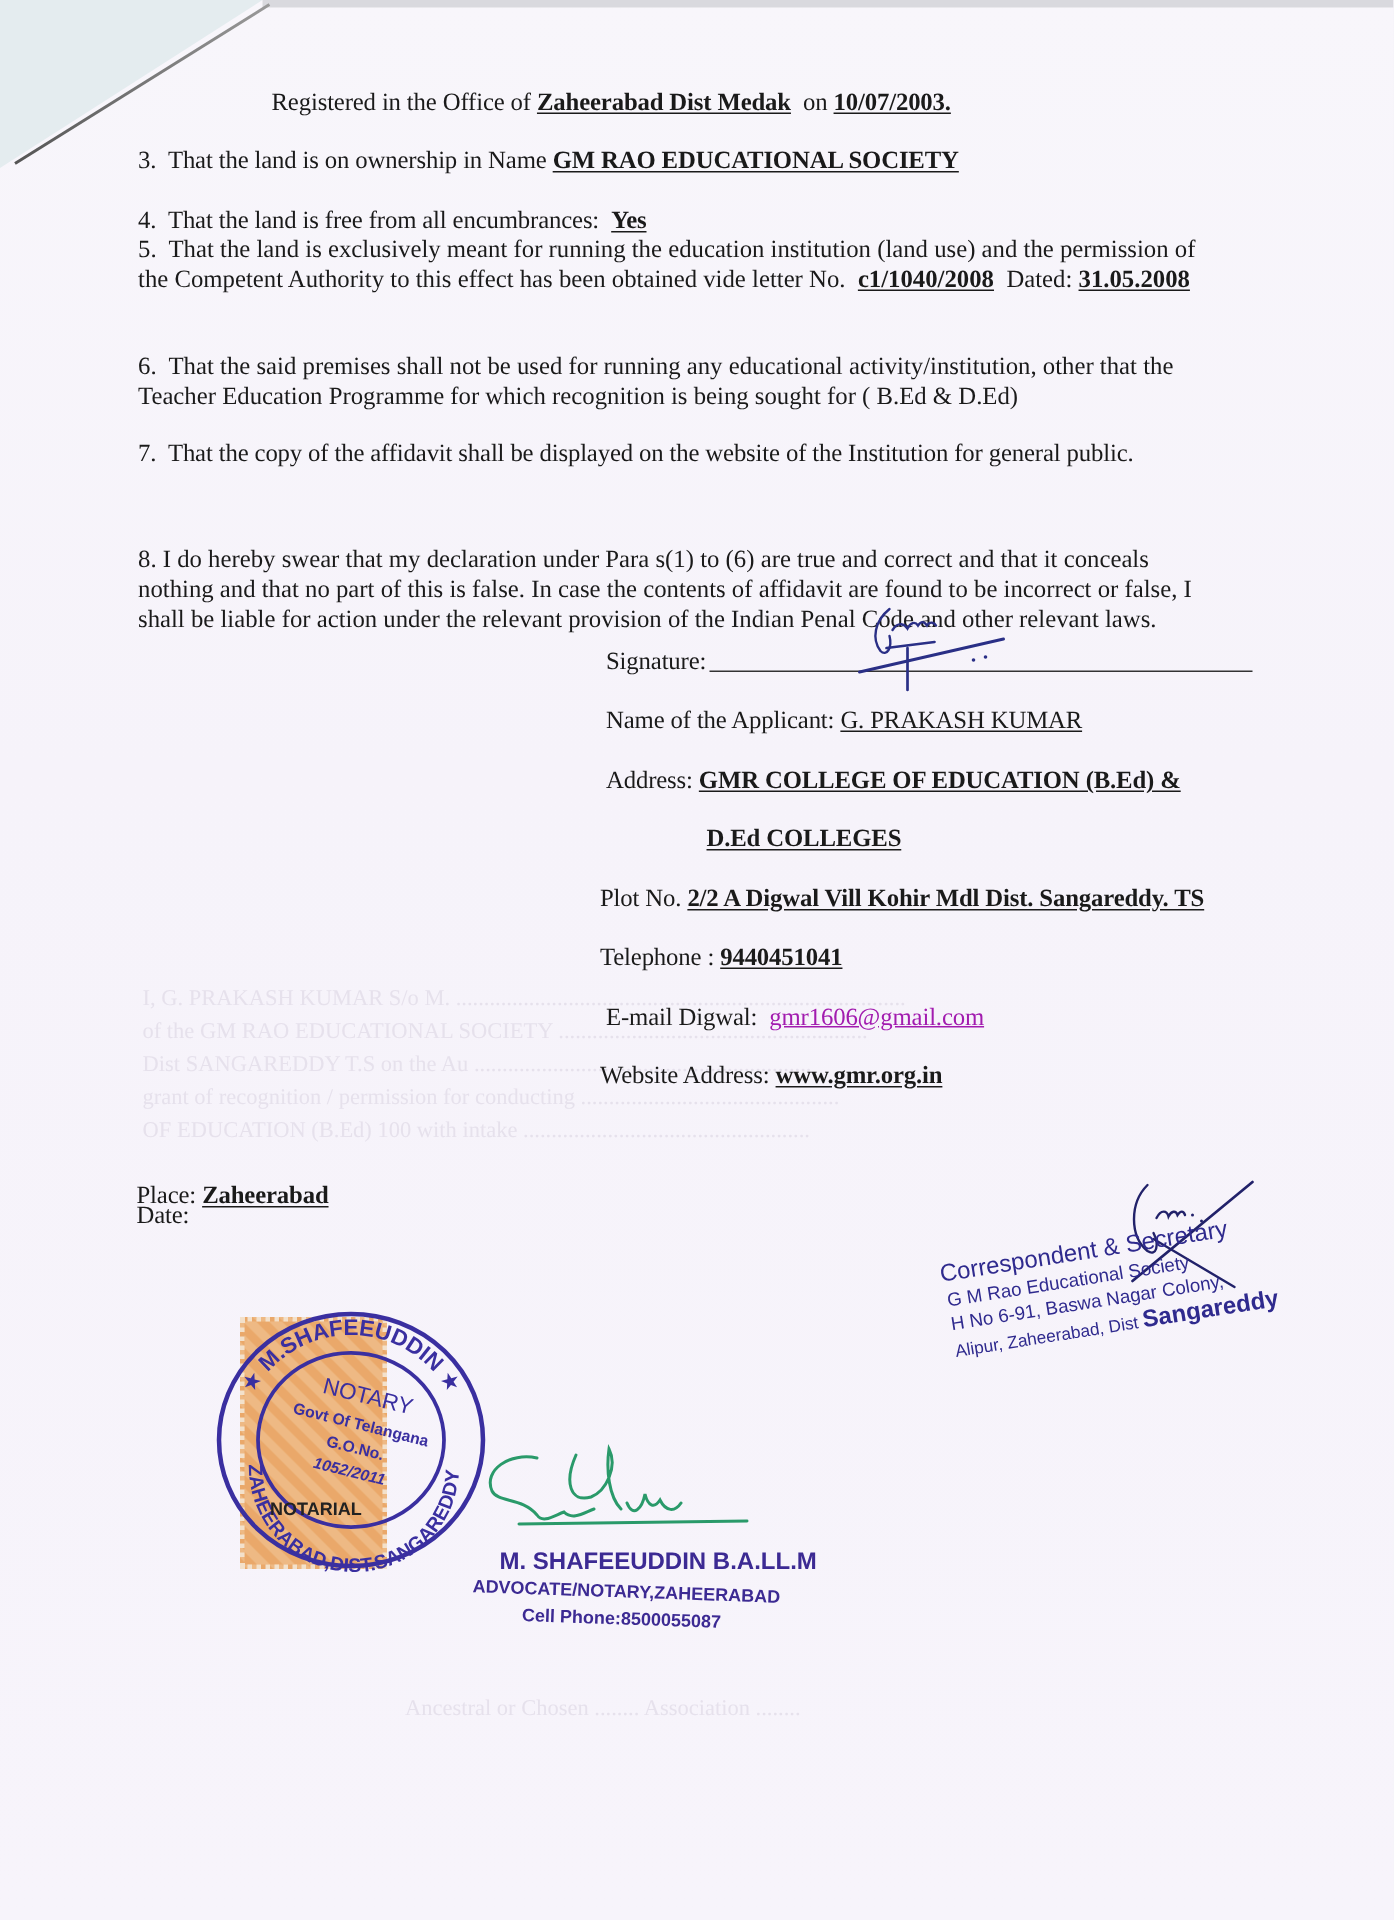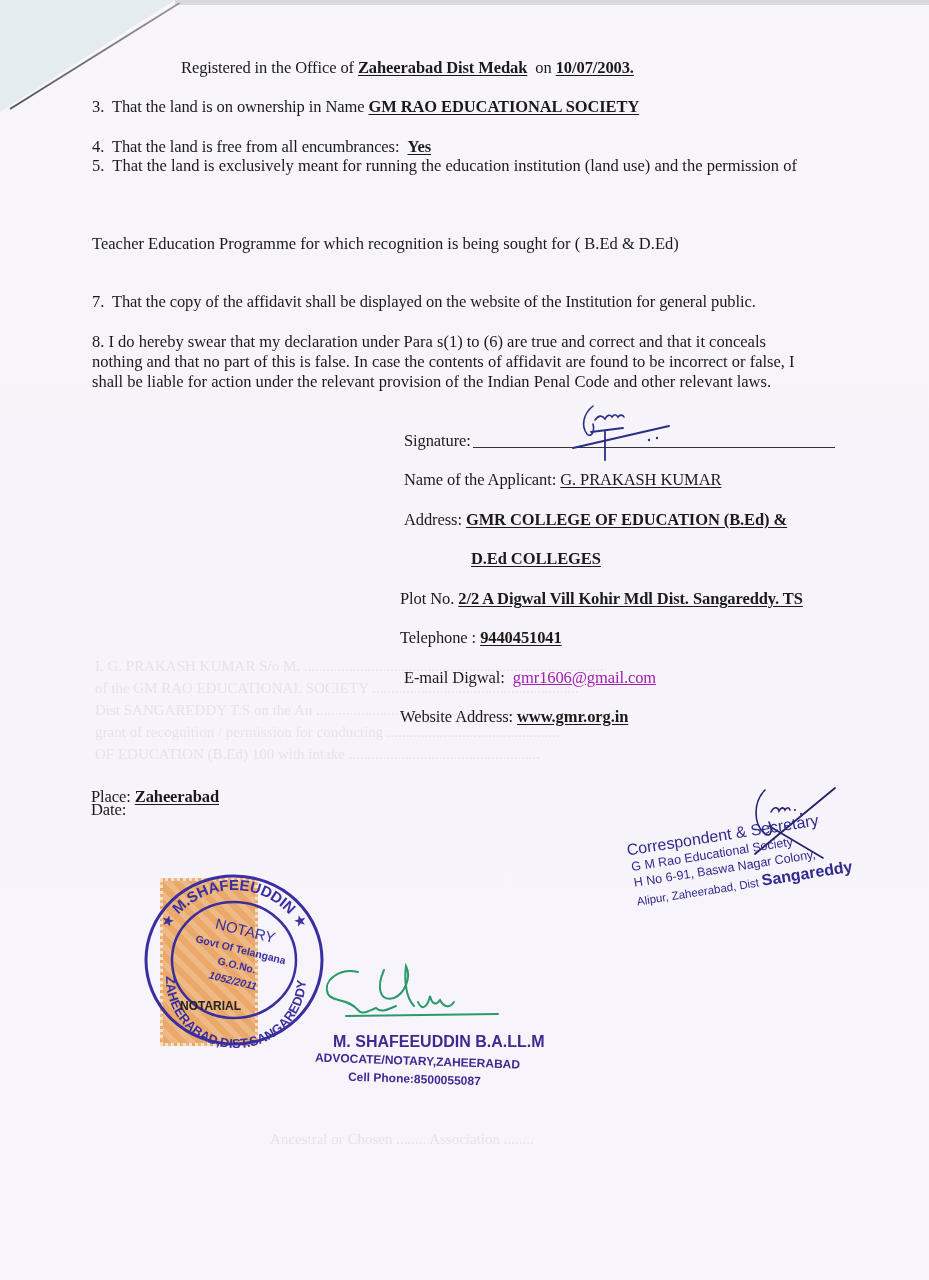--- a/index.html
+++ b/index.html
@@ -69,33 +69,39 @@
 </div>
 
 <div class="line" style="left:92px;top:137px;">
   <span>4.</span>&nbsp;
   <span>That the land is free from all encumbrances:</span>&nbsp;
   <b class="u">Yes</b>
 </div>
 
 <div class="para" style="left:92px;top:156px;width:760px;">
   <div style="white-space:nowrap;"><span>5.</span>&nbsp; <span>That the land is exclusively meant for running the education institution (land use) and the permission of</span></div>
+  <div style="white-space:nowrap;"><span>the Competent Authority to this effect has been obtained vide letter No.</span>&nbsp;
+    <b class="u">c1/1040/2008</b>&nbsp;
+    <span>Dated:</span>
+    <b class="u">31.05.2008</b>
+  </div>
 </div>
 
 <div class="para" style="left:92px;top:234px;width:760px;">
+  <div style="white-space:nowrap;"><span>6.</span>&nbsp; <span>That the said premises shall not be used for running any educational activity/institution, other that the</span></div>
   <div style="white-space:nowrap;"><span>Teacher Education  Programme for which recognition is being sought for  ( B.Ed &amp; D.Ed)</span></div>
 </div>
 
 <div class="line" style="left:92px;top:292px;">
   <span>7.</span>&nbsp;
   <span>That the copy of the affidavit shall be displayed on the website of the Institution for general public.</span>
 </div>
 
 <div class="para" style="left:92px;top:332px;width:760px;">
-  <div style="white-space:nowrap;"><span>8.</span> <span>I do hereby swear that my declaration under Para s(1) to (6) are true and correct and that it conceals</span></div>
+  <div style="white-space:nowrap;margin-top:31px;"><span>8.</span> <span>I do hereby swear that my declaration under Para s(1) to (6) are true and correct and that it conceals</span></div>
   <div style="white-space:nowrap;"><span>nothing and that no part of this is false.  In case the contents of affidavit are found to be incorrect or false, I</span></div>
   <div style="white-space:nowrap;"><span>shall be liable for action under the relevant provision of the Indian Penal Code and other relevant laws.</span></div>
 </div>
 
 <div class="line" style="left:404px;top:431px;">Signature:</div>
 <div class="sig-line"></div>
 <svg style="position:absolute;left:565px;top:398px;" width="110" height="66" viewBox="0 0 110 66">
   <path d="M28 8 C18 16,16 28,22 36 C26 40,30 34,28 26 M30 22 c4-6,8-4,10-1 c2-4,5-5,7-2 c2-3,4-3,6 0 c2-3,5-2,6 0" fill="none" stroke="#2a2f86" stroke-width="1.6" stroke-linecap="round"></path>
   <path d="M8 50 L104 28" stroke="#2a2f86" stroke-width="2" stroke-linecap="round"></path>
   <path d="M40 34 L40 62 M26 34 L58 30" stroke="#2a2f86" stroke-width="1.8" fill="none" stroke-linecap="round"></path>

